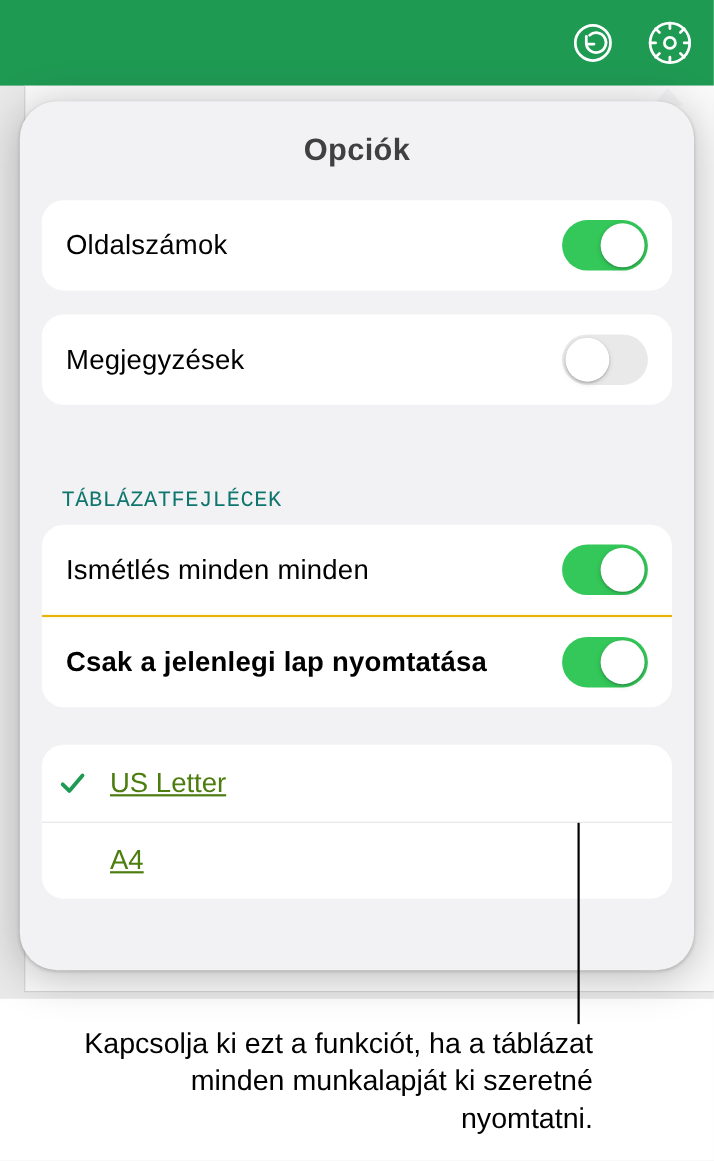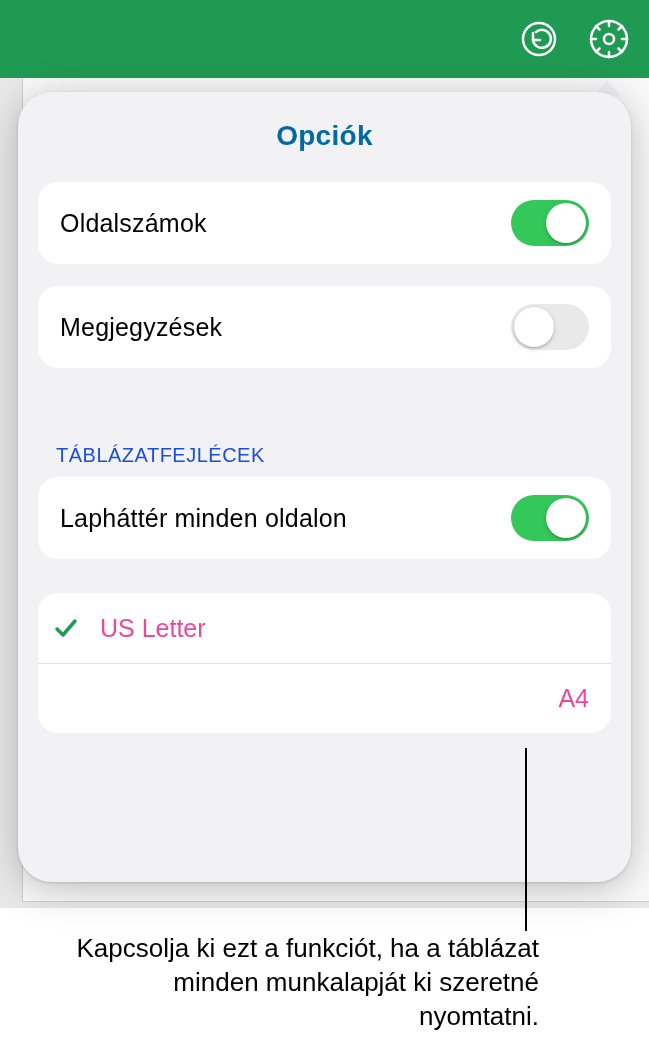--- a/index.html
+++ b/index.html
@@ -53,39 +53,40 @@
     height: 0;
     border-left: 14px solid transparent;
     border-right: 14px solid transparent;
     border-bottom: 16px solid #f2f2f4;
     z-index: 5;
   }
   .panel-title {
     text-align: center;
     font-size: 28px;
     font-weight: 600;
-    color: #0369a1;
+    color: #404040;
     margin-bottom: 30px;
     letter-spacing: 0.3px;
   }
   .group {
     background: #fff;
     border-radius: 20px;
     overflow: hidden;
   }
   .group + .section-header,
   .group + .group {
     margin-top: 34px;
   }
   .section-header {
     font-size: 20px;
-    color: #1d4ed8;
+    color: #0f766e;
     letter-spacing: 0.5px;
     padding: 42px 18px 10px 18px;
     text-transform: uppercase;
+    font-family: Liberation Mono, monospace;
   }
   .row {
     display: flex;
     align-items: center;
     justify-content: space-between;
     padding: 18px 22px;
     min-height: 72px;
   }
   .row + .row {
     border-top: 2px solid #eab308;
@@ -128,32 +129,32 @@
     left: 3px;
   }
   .paper-row {
     display: flex;
     align-items: center;
     padding: 18px 22px 18px 14px;
     min-height: 70px;
   }
   .paper-row + .paper-row {
     border-top: 1px solid #e4e4e6;
-    justify-content: flex-end;
   }
   .check-col {
     width: 48px;
     display: flex;
     align-items: center;
     justify-content: flex-start;
     color: #1f9a53;
   }
   .paper-label {
     font-size: 25px;
-    color: #ec4899;
+    color: #4d7c0f;
+    text-decoration: underline;
   }
   .callout-line {
     position: absolute;
     background: #000;
     z-index: 20;
   }
   .callout-line.vert {
     width: 2px;
     left: 525px;
     top: 748px;
@@ -244,21 +245,27 @@
       <div class="toggle off">
         <div class="knob"></div>
       </div>
     </div>
   </div>
 
   <div class="section-header">TÁBLÁZATFEJLÉCEK</div>
 
   <div class="group">
     <div class="row">
-      <div class="row-label">Lapháttér minden oldalon</div>
+      <div class="row-label">Ismétlés minden minden</div>
+      <div class="toggle on">
+        <div class="knob"></div>
+      </div>
+    </div>
+    <div class="row">
+      <div class="row-label">Csak a jelenlegi lap nyomtatása</div>
       <div class="toggle on">
         <div class="knob"></div>
       </div>
     </div>
   </div>
 
 
   <div class="group">
     <div class="paper-row">
       <div class="check-col">

